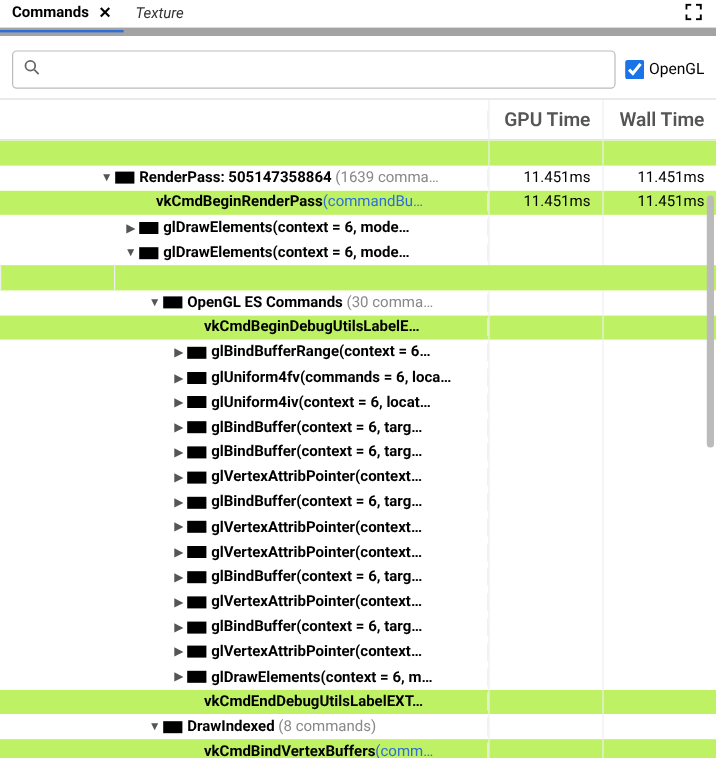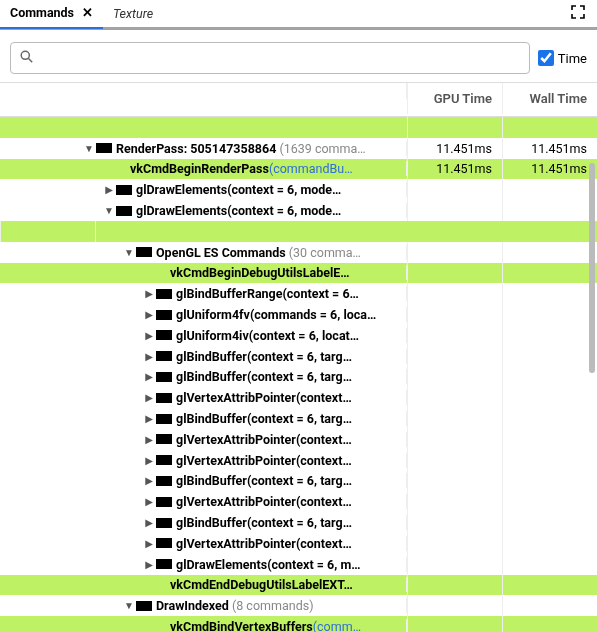--- a/index.html
+++ b/index.html
@@ -1,31 +1,31 @@
 <!DOCTYPE html>
 <html><head>
 <meta charset="utf-8">
 <style>
   * { box-sizing: border-box; margin: 0; padding: 0; }
   body { font-family: -apple-system, BlinkMacSystemFont, "Segoe UI", Roboto, sans-serif; font-size: 13px; background: #fff; color: #000; width: 597px; height: 632px; overflow: hidden; position: relative; }
   .panel { display: flex; flex-direction: column; height: 100%; }
-  .tabbar { display: flex; align-items: center; border-bottom: 3px solid #a3a3a3; height: 30px; padding: 0 8px 0 0; position: relative; }
+  .tabbar { display: flex; align-items: center; border-bottom: 7px solid #a3a3a3; height: 30px; padding: 0 8px 0 0; position: relative; }
   .tab { display: flex; align-items: center; padding: 0 10px; height: 30px; font-size: 12.5px; cursor: pointer; }
   .tab.active { font-weight: 700; border-bottom: 2px solid #2f6fd5; }
   .tab .close { margin-left: 8px; font-weight: 700; font-size: 13px; }
   .tab.inactive { font-style: italic; color: #333; }
   .fullscreen { margin-left: auto; font-size: 14px; cursor: pointer; padding: 4px; }
   .filterbar { display: flex; align-items: center; padding: 12px 10px 8px 10px; gap: 8px; }
   .search-wrap { flex: 1; position: relative; }
   .search-icon { position: absolute; left: 10px; top: 50%; transform: translateY(-50%); color: #666; font-size: 13px; pointer-events: none; }
   .search-input { width: 100%; height: 32px; border: 1px solid #bbb; border-radius: 4px; padding: 0 10px 0 30px; font-size: 13px; outline: none; }
   .regex { display: flex; align-items: center; gap: 4px; font-size: 13px; }
   .regex input { width: 16px; height: 16px; accent-color: #1a73e8; }
   .grid { flex: 1; display: flex; flex-direction: column; border-top: 1px solid #ddd; overflow: hidden; position: relative; }
-  .header-row { display: flex; height: 34px; border-bottom: 1px solid #ddd; font-size: 13px; color: #555; font-weight: 600; align-items: flex-start;}
+  .header-row { display: flex; height: 34px; border-bottom: 1px solid #ddd; font-size: 16px; color: #555; font-weight: 600; align-items: center;}
   .col-cmd { flex: 1; min-width: 0; padding: 8px 10px; border-right: 1px solid #eee; }
   .col-gpu, .col-wall { width: 95px; padding: 8px 10px; text-align: right; border-left: 1px solid #eee; }
   .rows { flex: 1; overflow: hidden; position: relative; }
   .row { display: flex; height: 20.8px; align-items: center; font-size: 12.5px; }
   .row.pink { background: #bef264; }
   .row .col-cmd { display: flex; align-items: center; overflow: hidden; white-space: nowrap; padding: 0 4px; border-right: 1px solid #eee; }
   .row .col-gpu, .row .col-wall { padding: 0 10px; height: 100%; display: flex; align-items: center; justify-content: flex-end; }
   .arrow { width: 14px; text-align: center; font-size: 10px; color: #555; flex: none; cursor: pointer; user-select: none;}
   .arrow.empty { visibility: hidden; }
   .redact { display: inline-block; height: 10px; background: #000; margin-right: 4px; flex: none; }
@@ -58,21 +58,21 @@
       <span class="search-icon">
         <svg width="13" height="13" viewBox="0 0 16 16" fill="none" stroke="#666" stroke-width="1.8">
             <circle cx="6.5" cy="6.5" r="5"></circle>
             <line x1="10.5" y1="10.5" x2="15" y2="15"></line>
           </svg>
       </span>
       <input class="search-input" placeholder="" style="">
     </div>
     <label class="regex">
       <input type="checkbox" checked="" style="">
-      <span>Time</span>
+      <span>OpenGL</span>
     </label>
   </div>
 
   <div class="grid">
     <div class="header-row">
       <div class="col-cmd"></div>
       <div class="col-gpu">GPU Time</div>
       <div class="col-wall">Wall Time</div>
     </div>
     <div class="rows" id="rows">

